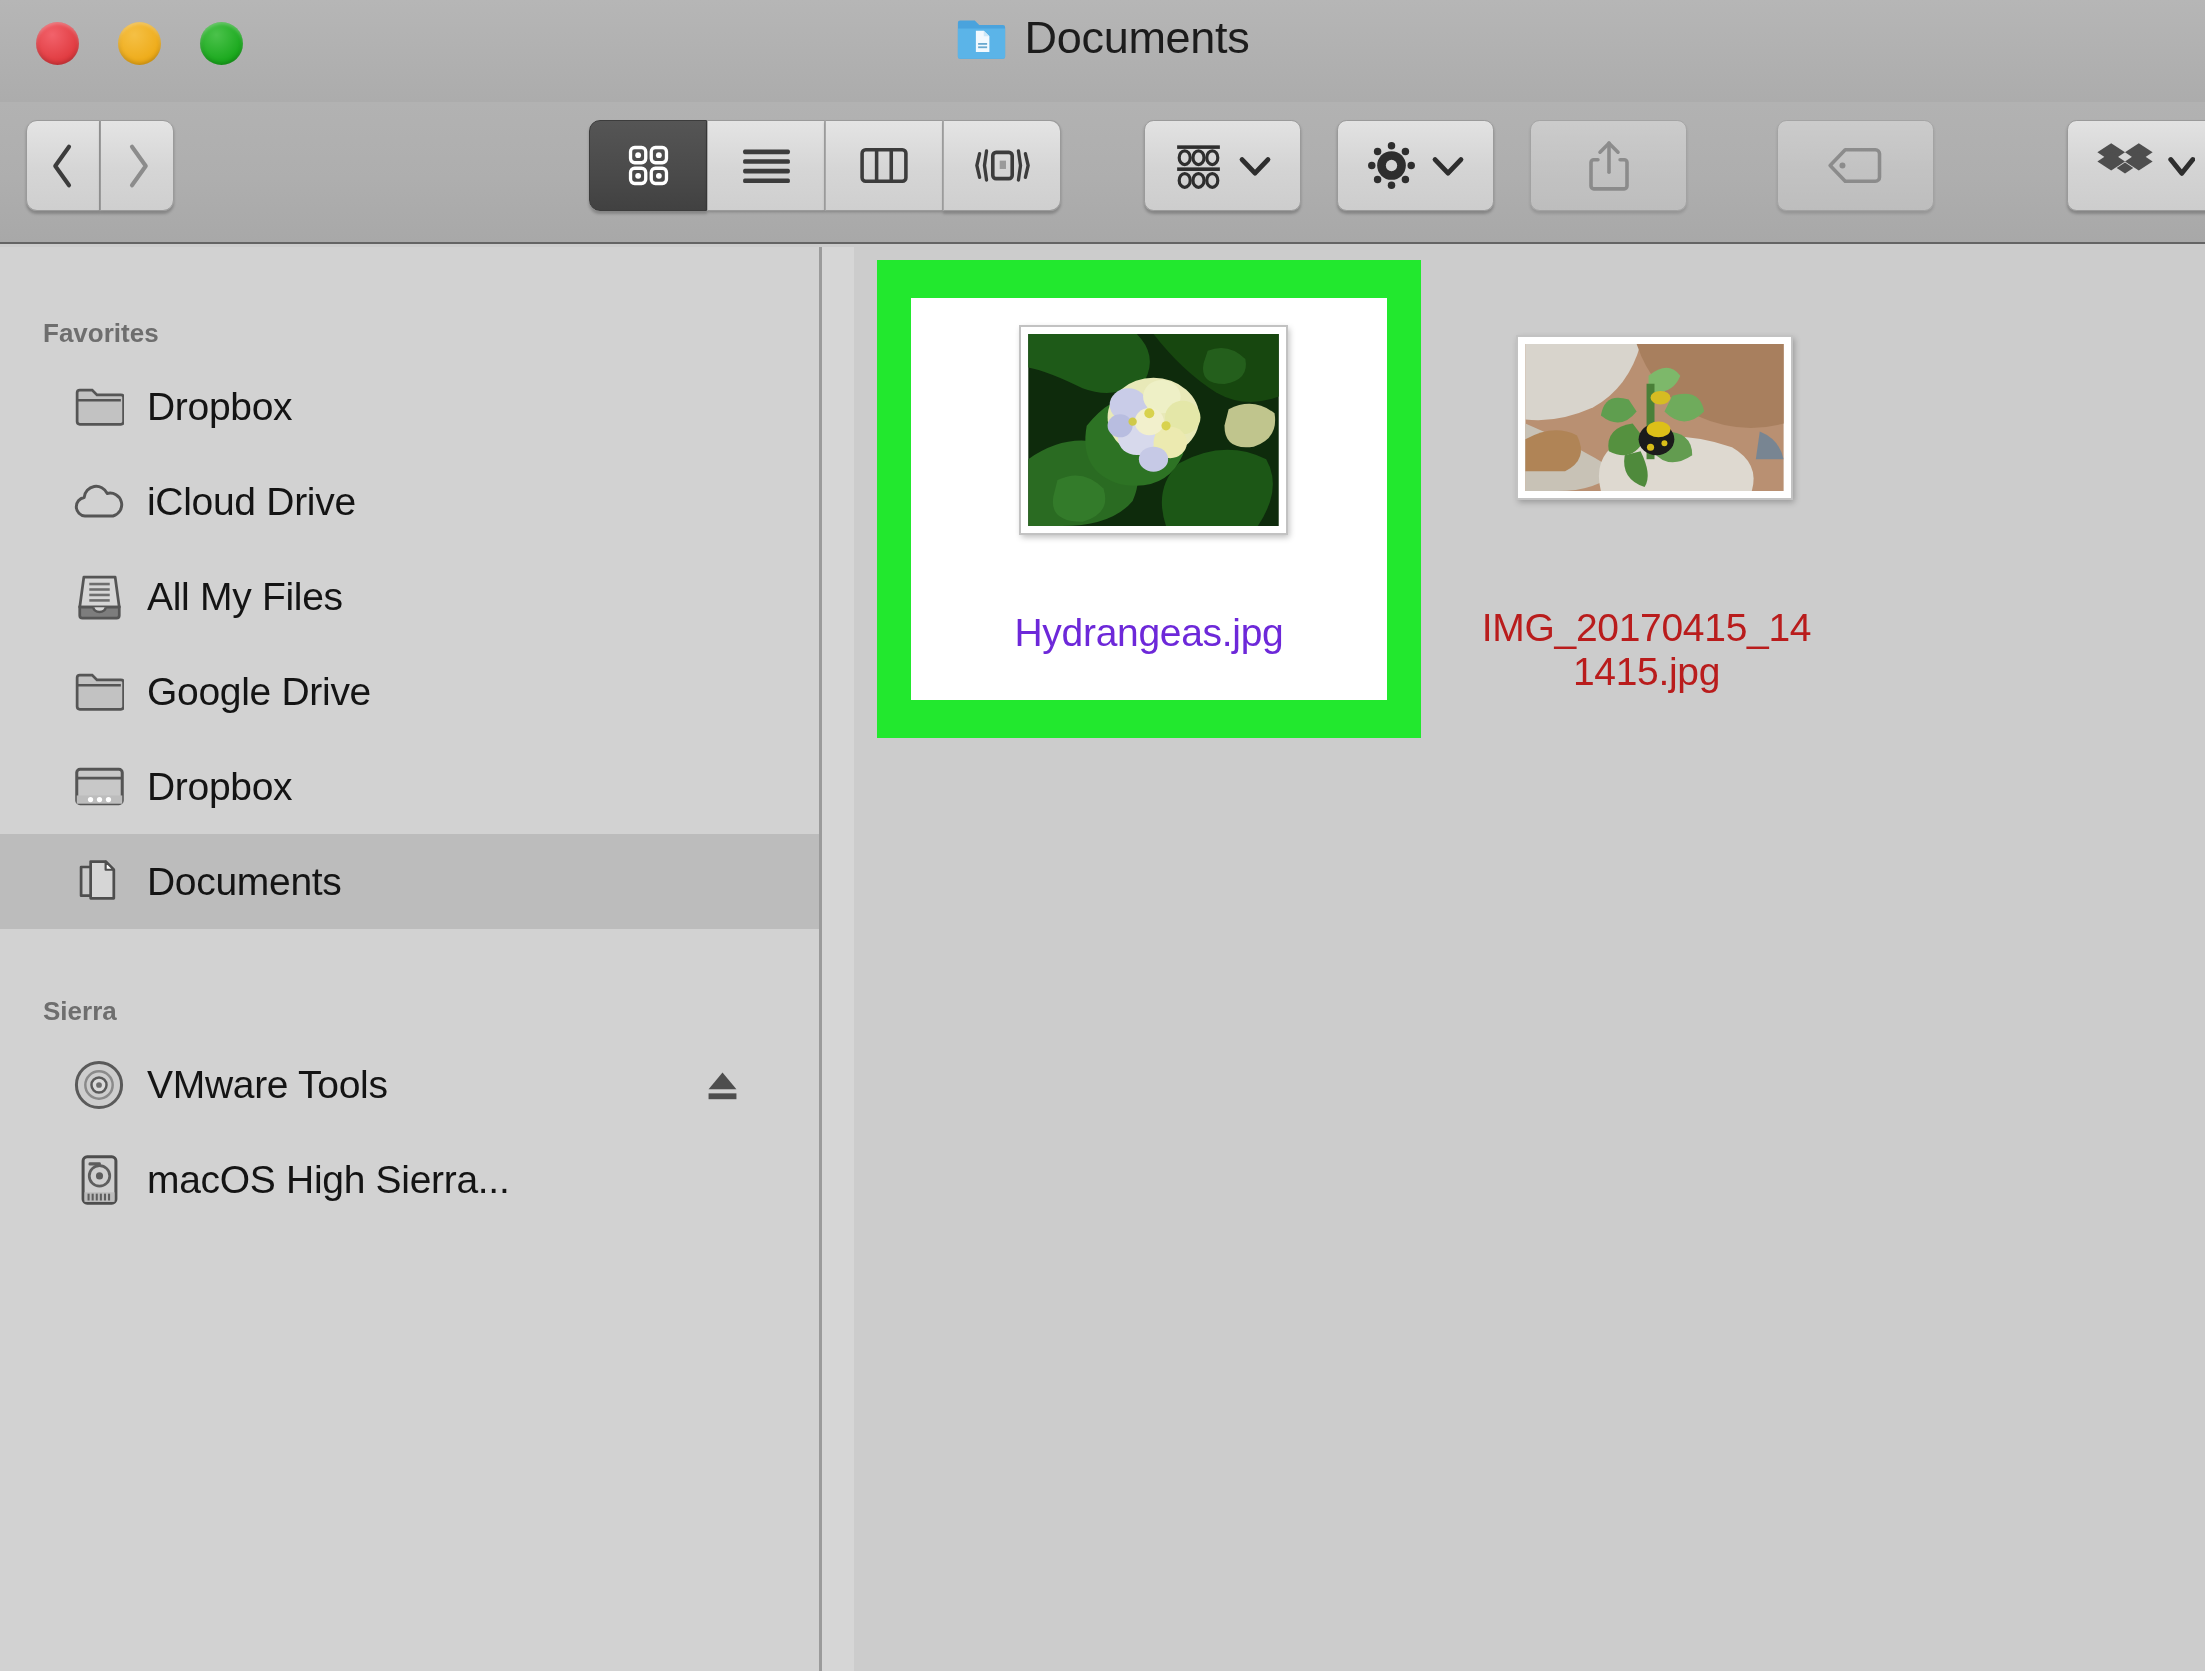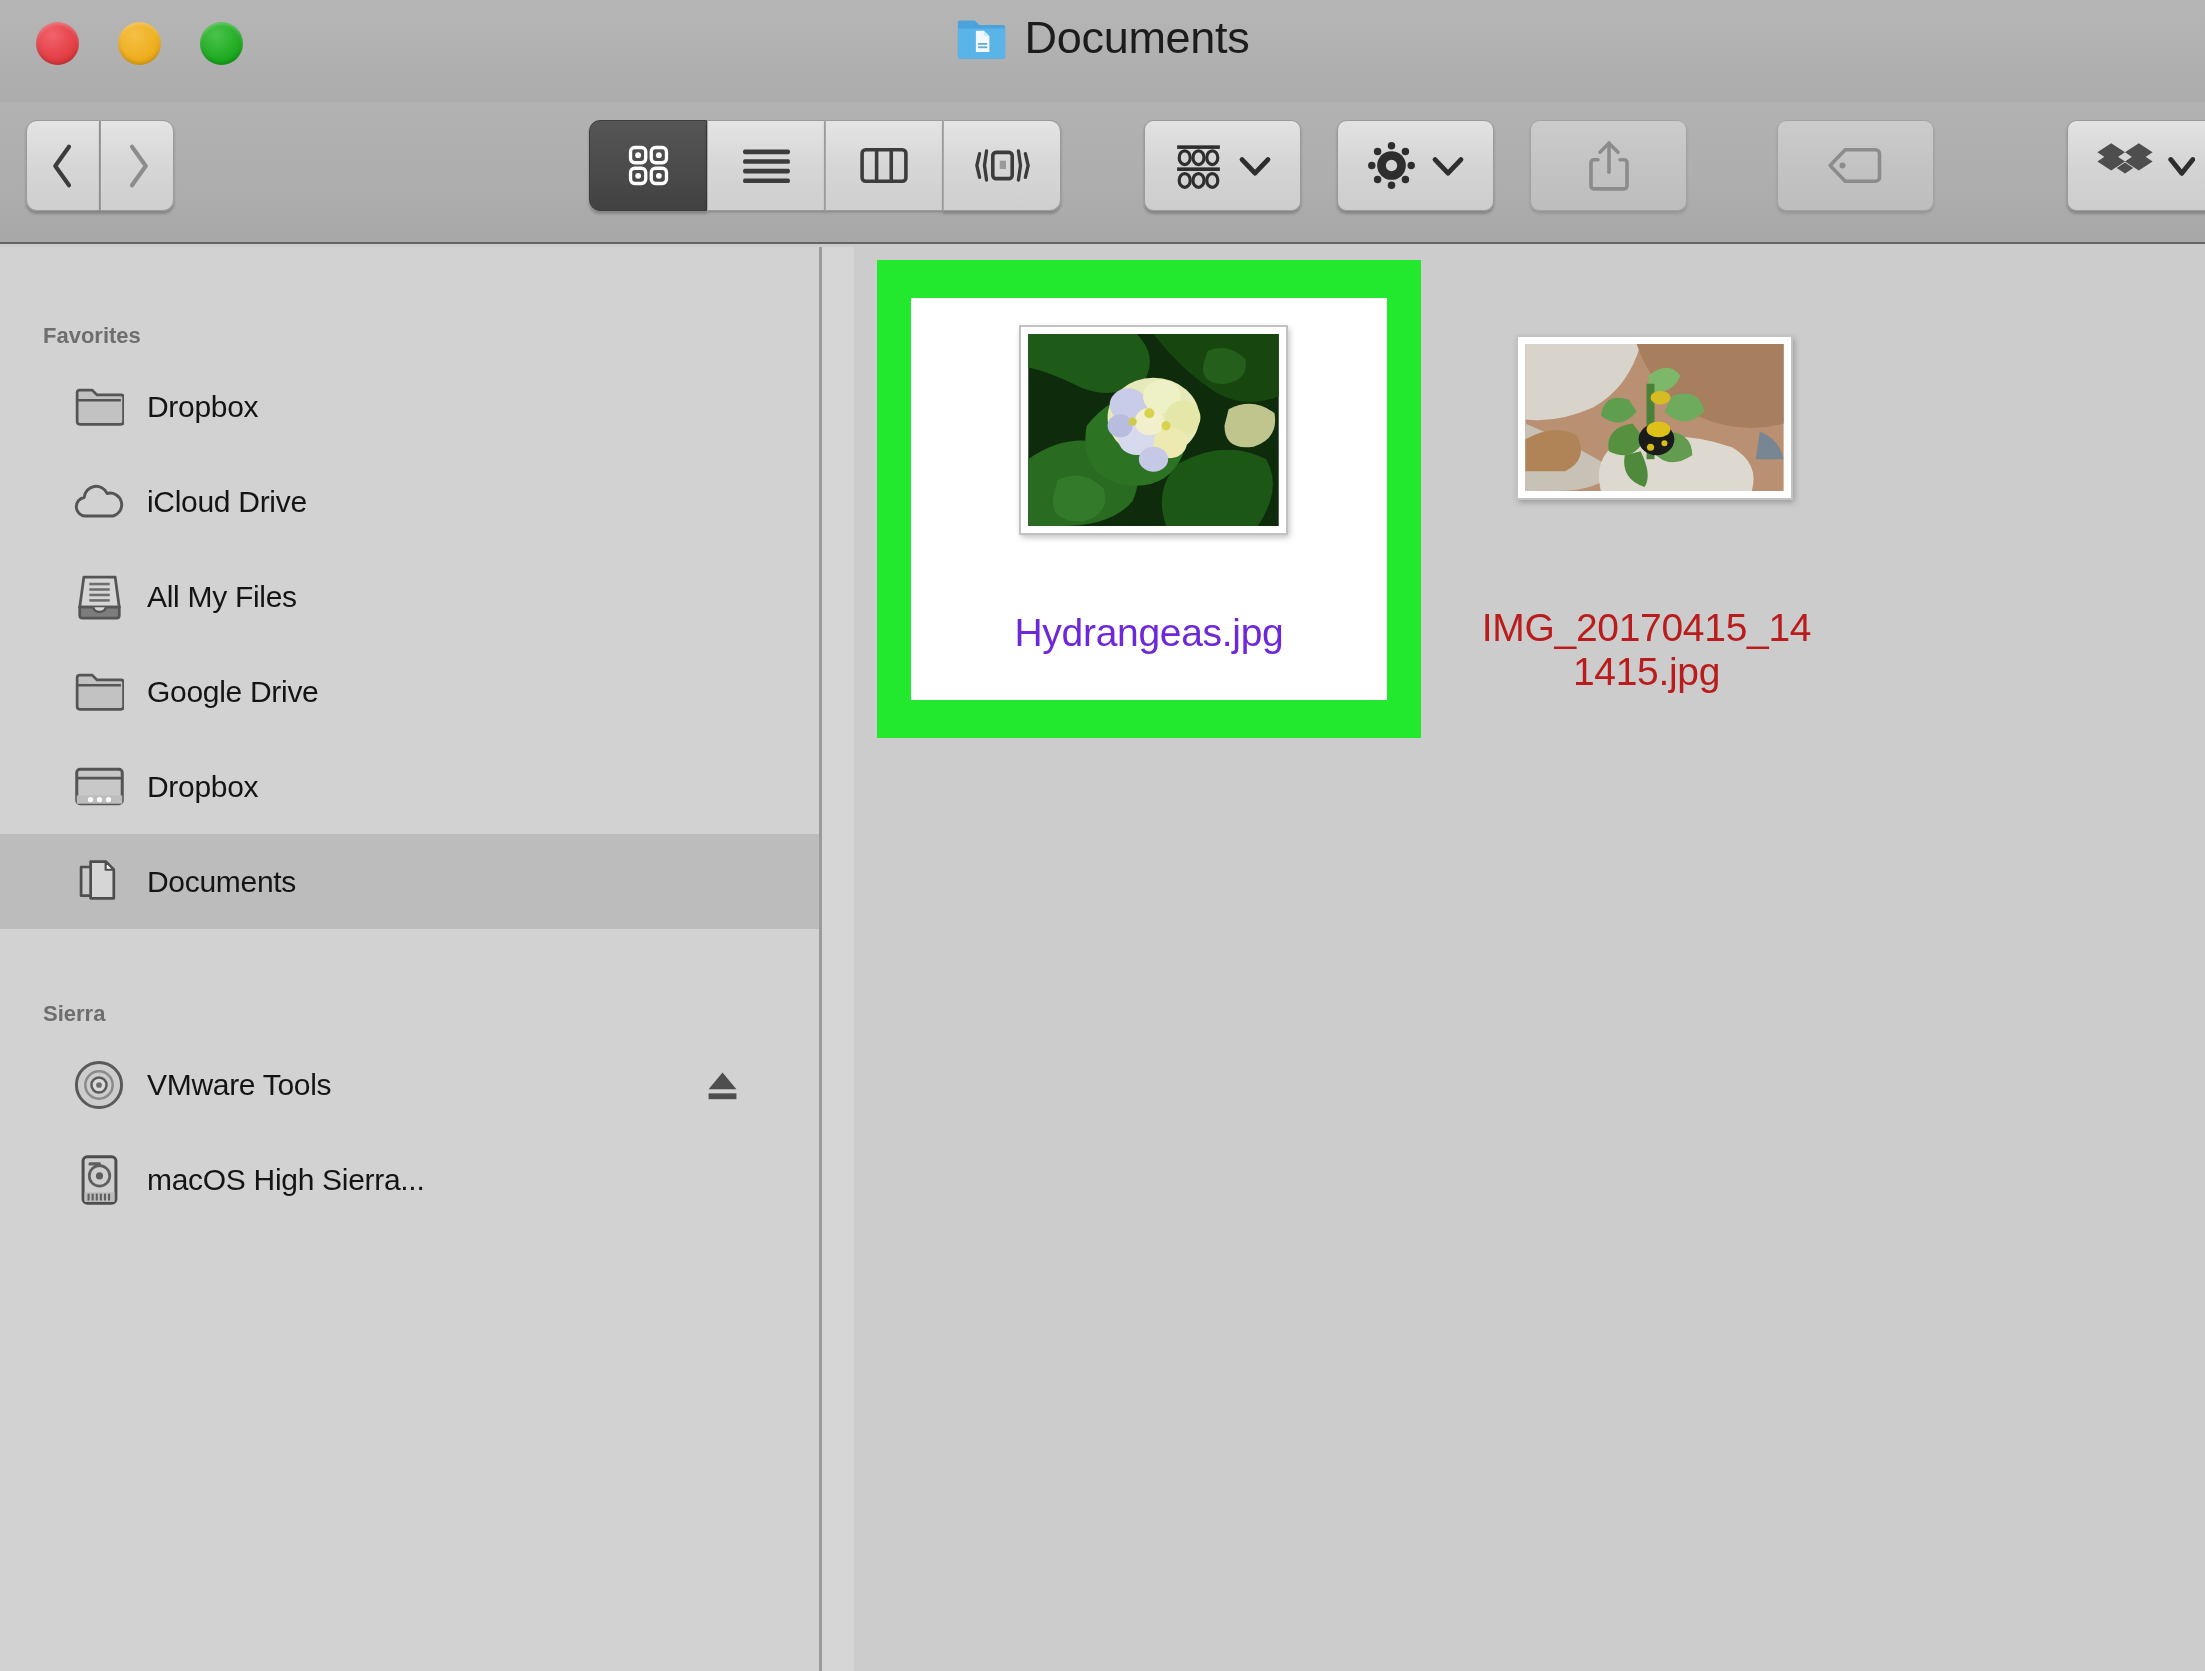--- a/index.html
+++ b/index.html
@@ -101,41 +101,41 @@
 
   .chev { margin-left: 13.8px; }
 
   
   #sidebar {
     position: absolute; left: 0; top: 247px;
     width: 819px; height: 1425px;
     background: #d2d2d2;
   }
   .side-header {
-    font-size: 22px; color: #6e6e6e; font-weight: bold;
+    font-size: 26px; color: #6e6e6e; font-weight: bold;
     padding-left: 43px;
     height: 69px; display: flex; align-items: flex-end; padding-bottom: 9.6px;
   }
   #fav-header { margin-top: 43px; }
   #dev-header { margin-top: 39px; }
 
   .side-item {
     height: 95px;
     display: flex; align-items: center;
     padding-left: 73px;
     position: relative;
   }
   .side-item.selected { background: #bcbcbc; }
   .side-ico {
     width: 52px; height: 52px; flex: 0 0 52px;
     display: flex; align-items: center; justify-content: center;
     margin-right: 22px;
   }
   .side-label {
-    font-size: 30px; color: #141414; letter-spacing: -0.3px; white-space: nowrap;
+    font-size: 39px; color: #141414; letter-spacing: -0.3px; white-space: nowrap;
   }
   .eject-ico { position: absolute; right: 77px; top: 50%; transform: translateY(-50%); }
 
   
   #side-divider {
     position: absolute; left: 819px; top: 247px;
     width: 3.4px; height: 1425px; background: #9b9b9b;
   }
 
   

